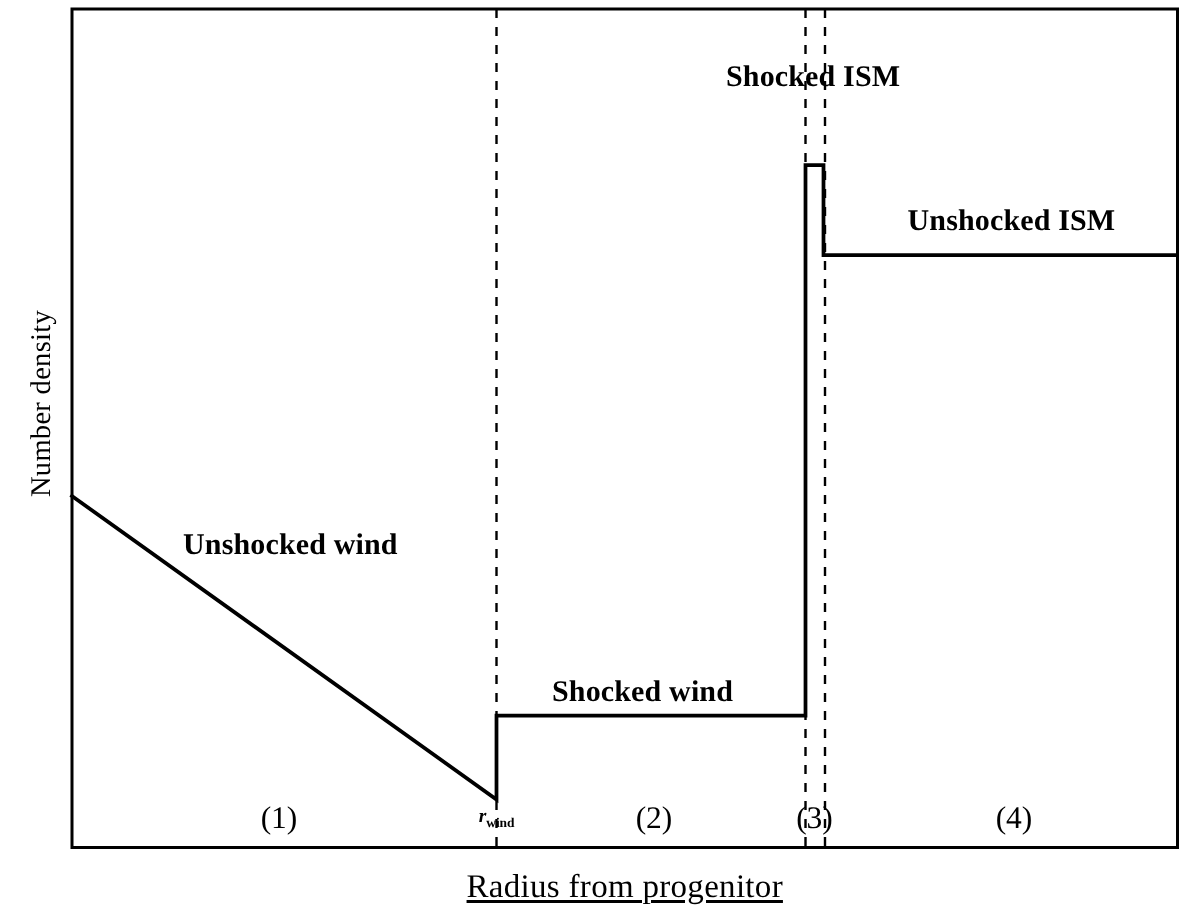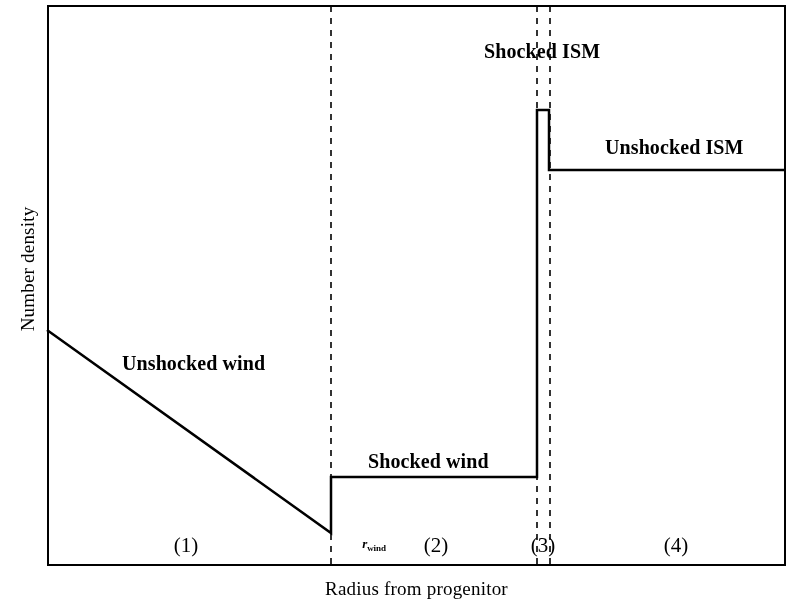--- a/index.html
+++ b/index.html
@@ -58,22 +58,23 @@
     transform-origin: center center;
     white-space: nowrap;
     letter-spacing: 0.2px;
   }
   .axis-title-x {
     position: absolute;
     left: 47px;
     top: 578px;
     width: 739px;
     text-align: center;
-    font-size: 19px;
+    font-size: 22px;
     letter-spacing: 0.2px;
+    text-decoration: underline;
   }
 
   
   .annot {
     position: absolute;
     font-weight: bold;
     font-size: 20px;
     white-space: nowrap;
     letter-spacing: 0.1px;
   }
@@ -94,21 +95,20 @@
   
   .r-wind-label {
     position: absolute;
     left: 331px;
     top: 536px;
     transform: translateX(-50%);
     font-size: 13px;
     font-style: italic;
     white-space: nowrap;
     font-weight: bold;
-    margin-left: 43px;
   }
   .r-wind-label .sub {
     font-size: 9px;
     vertical-align: -0.35em;
     font-style: normal;
     letter-spacing: -0.1px;
   }
 </style>
 </head>
 <body>

